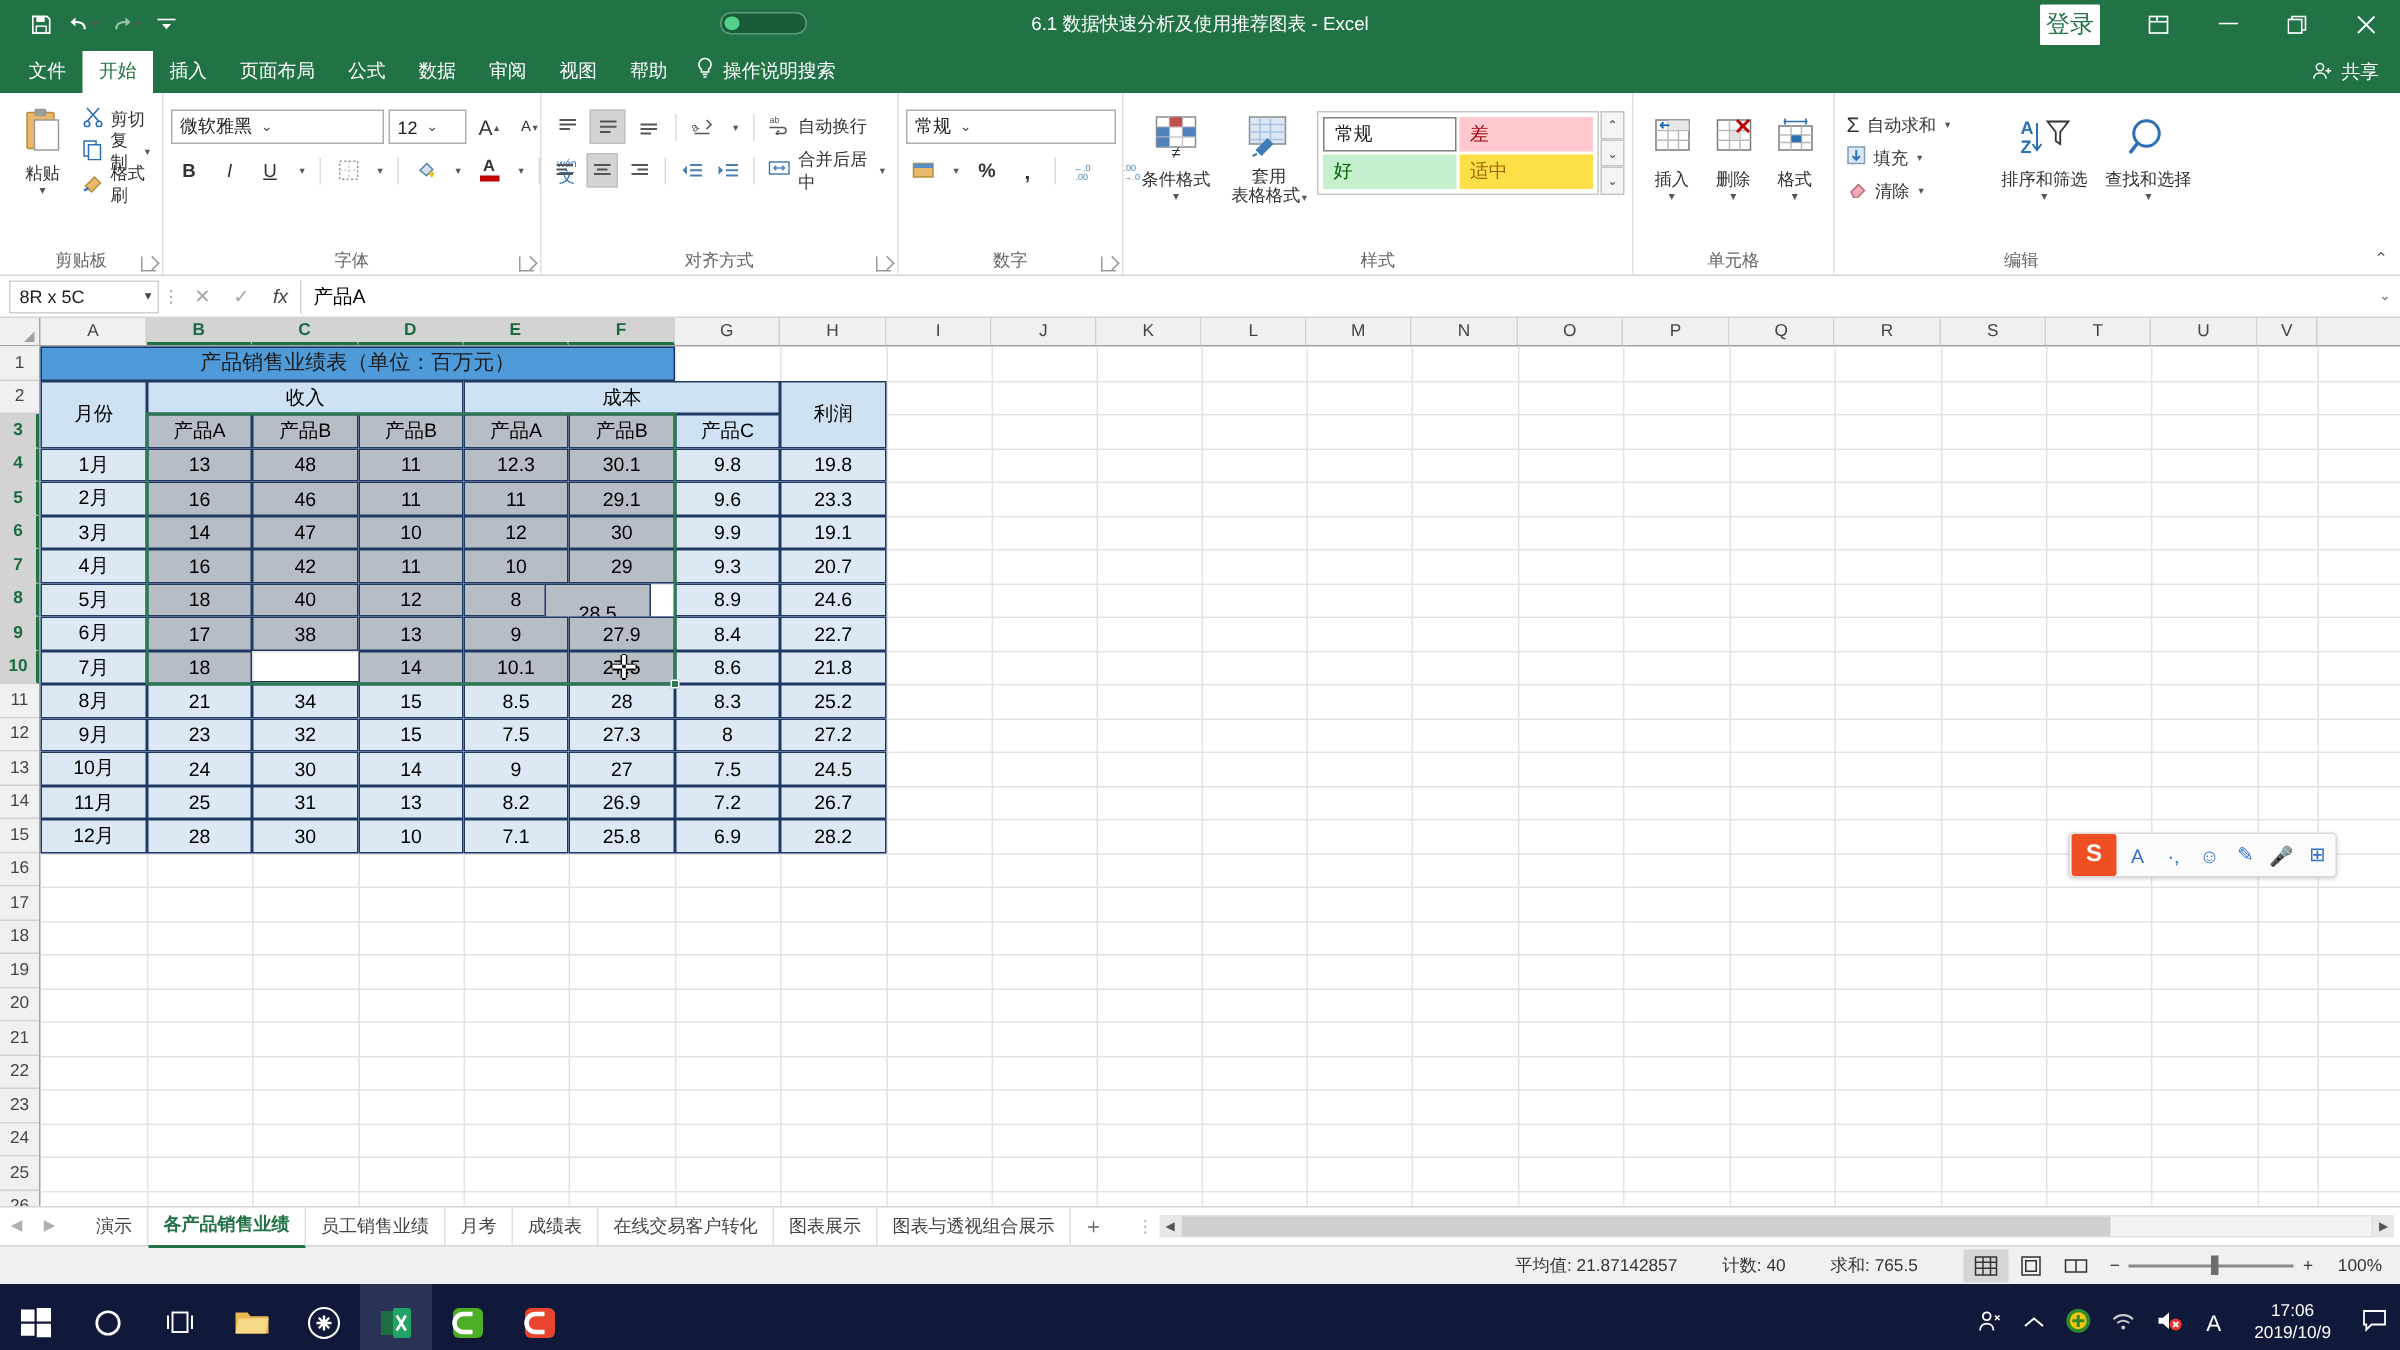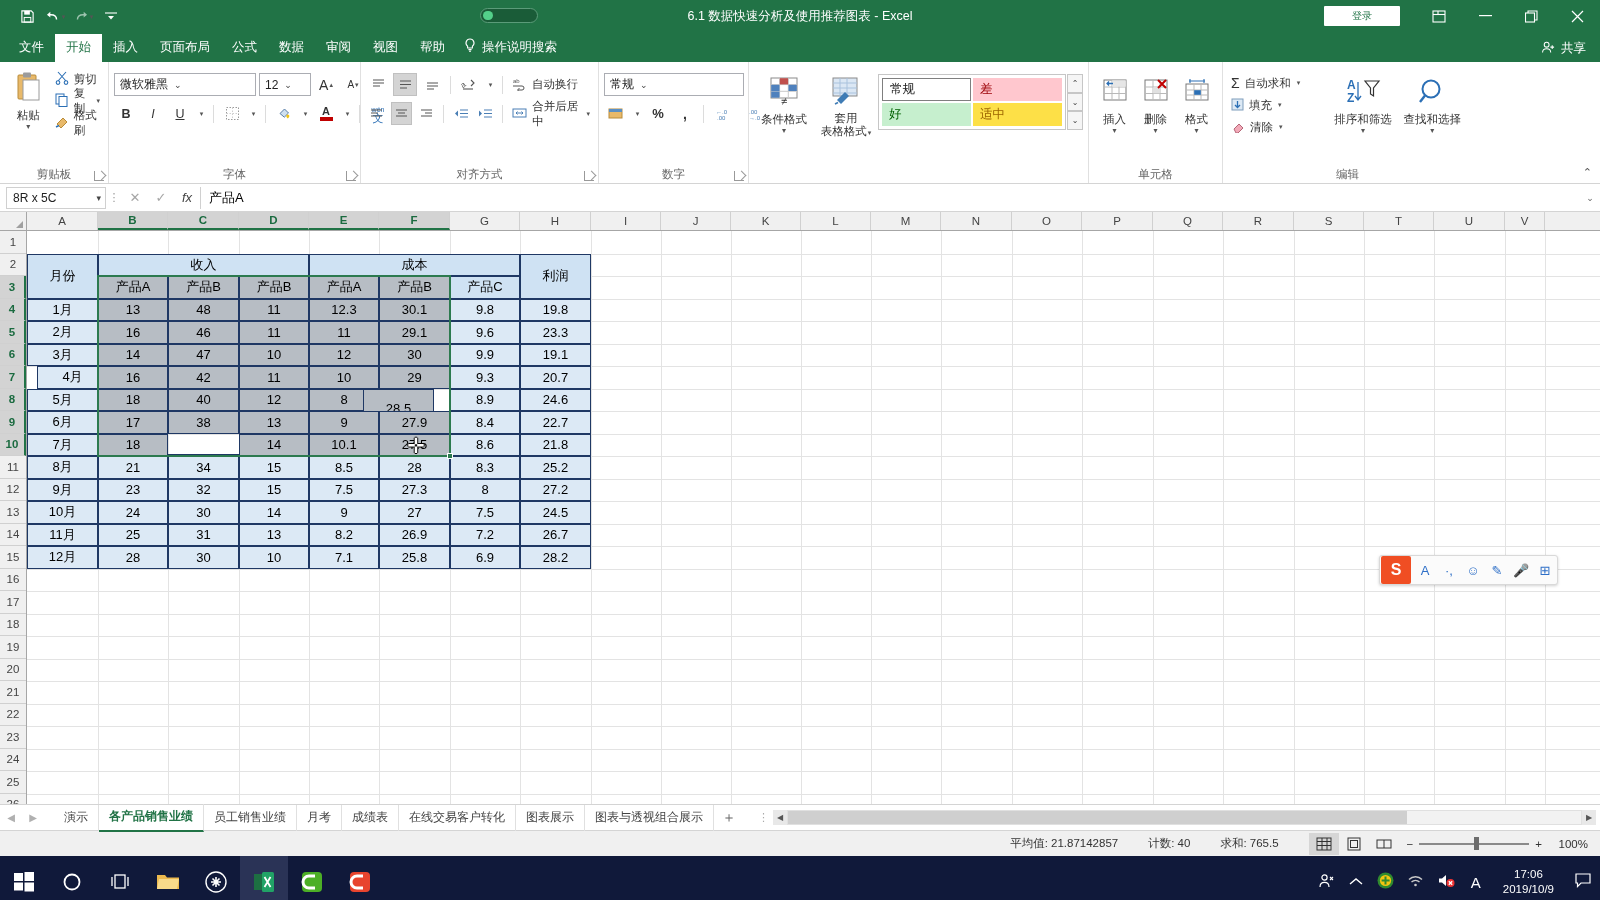--- a/index.html
+++ b/index.html
@@ -30,22 +30,22 @@
   .autosave-pill::before {
     content: ""; position: absolute; left: 2px; top: 2px;
     width: 10px; height: 9px; border-radius: 5px; background: #53d08a;
   }
   .win-title {
     position: absolute; left: 0; right: 0; text-align: center;
     color: #fff; font-size: 12.5px; line-height: 32px; pointer-events: none;
   }
   .tb-right { position: absolute; right: 0; top: 0; height: 32px; display: flex; align-items: center; }
   .signin {
-    background: #fff; color: #217346; font-size: 10px;
-    padding: 3px 28px; margin-right: 16px; border-radius: 1px;
+    background: #fff; color: #217346; font-size: 16px;
+    padding: 3px 4px; margin-right: 16px; border-radius: 1px;
   }
   .tb-icon {
     width: 46px; height: 32px; display: flex; align-items: center; justify-content: center;
     color: #fff; font-size: 13px;
   }
   .tb-icon.close { width: 46px; font-size: 15px; }
 
   
   .tabstrip {
     height: 30px; background: #217346; display: flex; align-items: flex-end;
@@ -658,20 +658,21 @@
           <div class="stylecell sc-good">好</div>
           <div class="stylecell sc-neutral">适中</div>
         </div>
         <div class="spinner">
           <div class="spbtn">⌃</div>
           <div class="spbtn">⌄</div>
           <div class="spbtn">⌄</div>
         </div>
       </div>
     </div>
+    <div class="rgroup-name">样式</div>
   </div>
 
   <div class="rgroup" style="width:134px">
     <div class="rgroup-body" style="padding-top:4px">
       <div class="bigbtn" style="width:44px">
         <div class="glyph">
           <svg width="32" height="30" viewBox="0 0 32 30">
               <rect x="5" y="3" width="22" height="20" fill="#fff" stroke="#7a7a7a"></rect>
               <path d="M5 10h22M5 16.5h22M13 3v20M20 3v20" stroke="#b9b9b9"></path>
               <rect x="13.2" y="3.3" width="13.6" height="6.4" fill="#e6e6e6"></rect>
@@ -879,20 +880,21 @@
         <div class="gline-h" style="top: 360px;"></div>
         <div class="gline-h" style="top: 382.5px;"></div>
         <div class="gline-h" style="top: 405px;"></div>
         <div class="gline-h" style="top: 427.5px;"></div>
         <div class="gline-h" style="top: 450px;"></div>
         <div class="gline-h" style="top: 472.5px;"></div>
         <div class="gline-h" style="top: 495px;"></div>
         <div class="gline-h" style="top: 517.5px;"></div>
         <div class="gline-h" style="top: 540px;"></div>
         <div class="gline-h" style="top: 562.5px;"></div>
+        <div class="cell c-title bd" style="left: 0px; width: 423px; top: 0px; height: 22.5px;">产品销售业绩表（单位：百万元）</div>
         <div class="cell c-hdr bd" style="left: 0px; width: 71px; top: 22.5px; height: 45px;">月份</div>
         <div class="cell c-hdr bd" style="left: 71px; width: 211px; top: 22.5px; height: 22.5px;">收入</div>
         <div class="cell c-hdr bd" style="left: 282px; width: 211px; top: 22.5px; height: 22.5px;">成本</div>
         <div class="cell c-hdr bd" style="left: 493px; width: 71px; top: 22.5px; height: 45px;">利润</div>
         <div class="cell c-selfill bd" style="left: 71px; width: 70px; top: 45px; height: 22.5px;">产品A</div>
         <div class="cell c-selfill bd" style="left: 141px; width: 71px; top: 45px; height: 22.5px;">产品B</div>
         <div class="cell c-selfill bd" style="left: 212px; width: 70px; top: 45px; height: 22.5px;">产品B</div>
         <div class="cell c-selfill bd" style="left: 282px; width: 70px; top: 45px; height: 22.5px;">产品A</div>
         <div class="cell c-selfill bd" style="left: 352px; width: 71px; top: 45px; height: 22.5px;">产品B</div>
         <div class="cell c-hdr bd" style="left: 423px; width: 70px; top: 45px; height: 22.5px;">产品C</div>
@@ -913,21 +915,21 @@
         <div class="cell c-data bd" style="left: 423px; width: 70px; top: 90px; height: 22.5px;">9.6</div>
         <div class="cell c-data bd" style="left: 493px; width: 71px; top: 90px; height: 22.5px;">23.3</div>
         <div class="cell c-data bd" style="left: 0px; width: 71px; top: 112.5px; height: 22.5px;">3月</div>
         <div class="cell c-selfill bd" style="left: 71px; width: 70px; top: 112.5px; height: 22.5px;">14</div>
         <div class="cell c-selfill bd" style="left: 141px; width: 71px; top: 112.5px; height: 22.5px;">47</div>
         <div class="cell c-selfill bd" style="left: 212px; width: 70px; top: 112.5px; height: 22.5px;">10</div>
         <div class="cell c-selfill bd" style="left: 282px; width: 70px; top: 112.5px; height: 22.5px;">12</div>
         <div class="cell c-selfill bd" style="left: 352px; width: 71px; top: 112.5px; height: 22.5px;">30</div>
         <div class="cell c-data bd" style="left: 423px; width: 70px; top: 112.5px; height: 22.5px;">9.9</div>
         <div class="cell c-data bd" style="left: 493px; width: 71px; top: 112.5px; height: 22.5px;">19.1</div>
-        <div class="cell c-data bd" style="left: 10px; width: 71px; top: 135px; height: 22.5px;">4月</div>
+        <div class="cell c-data bd" style="left: 0px; width: 71px; top: 135px; height: 22.5px;">4月</div>
         <div class="cell c-selfill bd" style="left: 71px; width: 70px; top: 135px; height: 22.5px;">16</div>
         <div class="cell c-selfill bd" style="left: 141px; width: 71px; top: 135px; height: 22.5px;">42</div>
         <div class="cell c-selfill bd" style="left: 212px; width: 70px; top: 135px; height: 22.5px;">11</div>
         <div class="cell c-selfill bd" style="left: 282px; width: 70px; top: 135px; height: 22.5px;">10</div>
         <div class="cell c-selfill bd" style="left: 352px; width: 71px; top: 135px; height: 22.5px;">29</div>
         <div class="cell c-data bd" style="left: 423px; width: 70px; top: 135px; height: 22.5px;">9.3</div>
         <div class="cell c-data bd" style="left: 493px; width: 71px; top: 135px; height: 22.5px;">20.7</div>
         <div class="cell c-data bd" style="left: 0px; width: 71px; top: 157.5px; height: 22.5px;">5月</div>
         <div class="cell c-selfill bd" style="left: 71px; width: 70px; top: 157.5px; height: 22.5px;">18</div>
         <div class="cell c-selfill bd" style="left: 141px; width: 71px; top: 157.5px; height: 22.5px;">40</div>

